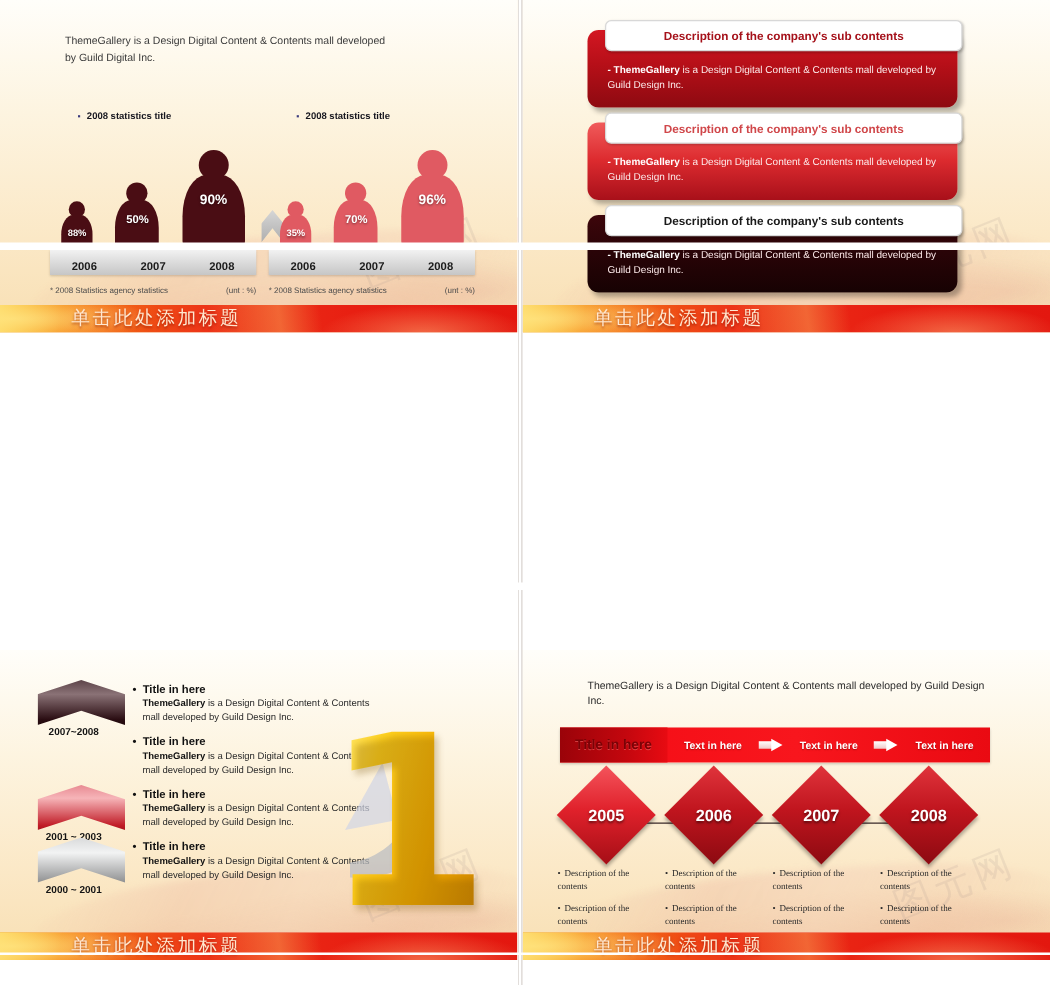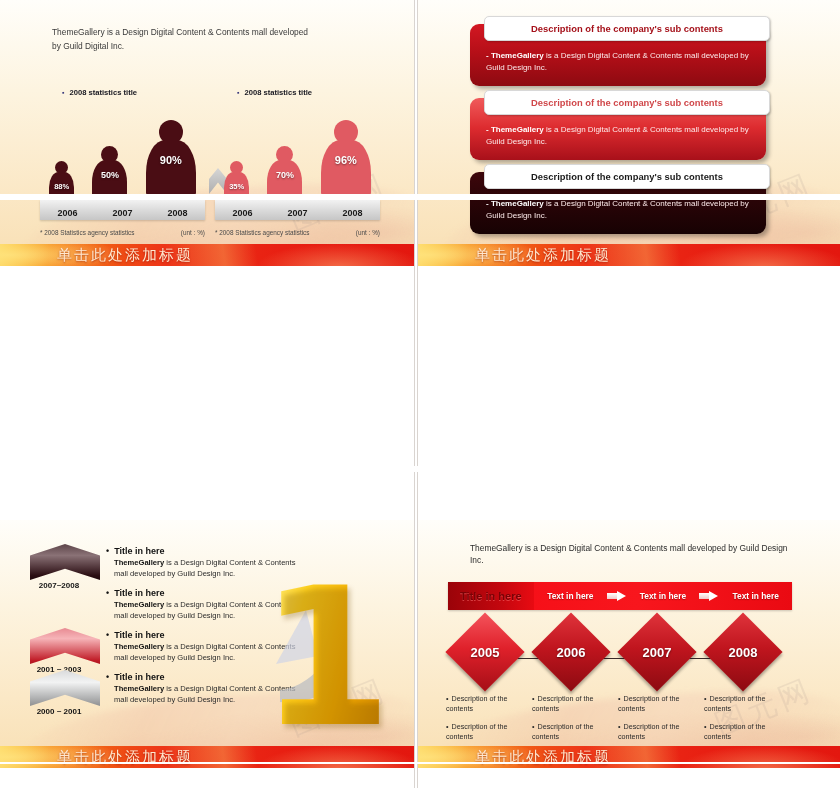--- a/index.html
+++ b/index.html
@@ -202,21 +202,21 @@
   .dia-col.d0{ left:24px; } .dia-col.d1{ left:110px; }
   .dia-col.d2{ left:196px; } .dia-col.d3{ left:282px; }
   .dia{ position:relative; width:56px; height:56px; margin:0 auto; transform:rotate(45deg);
       box-shadow:2px 2px 3px rgba(0,0,0,.3); }
   .dia.g{ background:linear-gradient(135deg,#f4545c 0%, #e0212b 45%, #a50e16 100%); }
   .dia.h{ background:linear-gradient(135deg,#e0343c 0%, #c0151e 45%, #8c0a11 100%); }
   .dia .n{ position:absolute; inset:0; transform:rotate(-45deg); display:flex;
       align-items:center; justify-content:center; font-size:13px; font-weight:bold;
       color:#fff; text-shadow:0 1px 2px rgba(0,0,0,.5); }
   .dia-col ul{ list-style:none; margin-top:14px; padding-left:4px; }
-  .dia-col li{ font-size:7.2px; color:#2a2a2a; line-height:10.4px; margin-bottom:7px; }
+  .dia-col li{ font-size:7.2px; color:#2a2a2a; line-height:10.4px; margin-bottom:7px;font-family:Liberation Serif, serif; }
   .dia-col li::before{ content:"\2022"; margin-right:3px; }
 </style>
 </head>
 <body>
 
 <div id="page">
 
   <div class="slide col-l row1">
     <div class="bg"></div>
     <div class="silk"></div>

